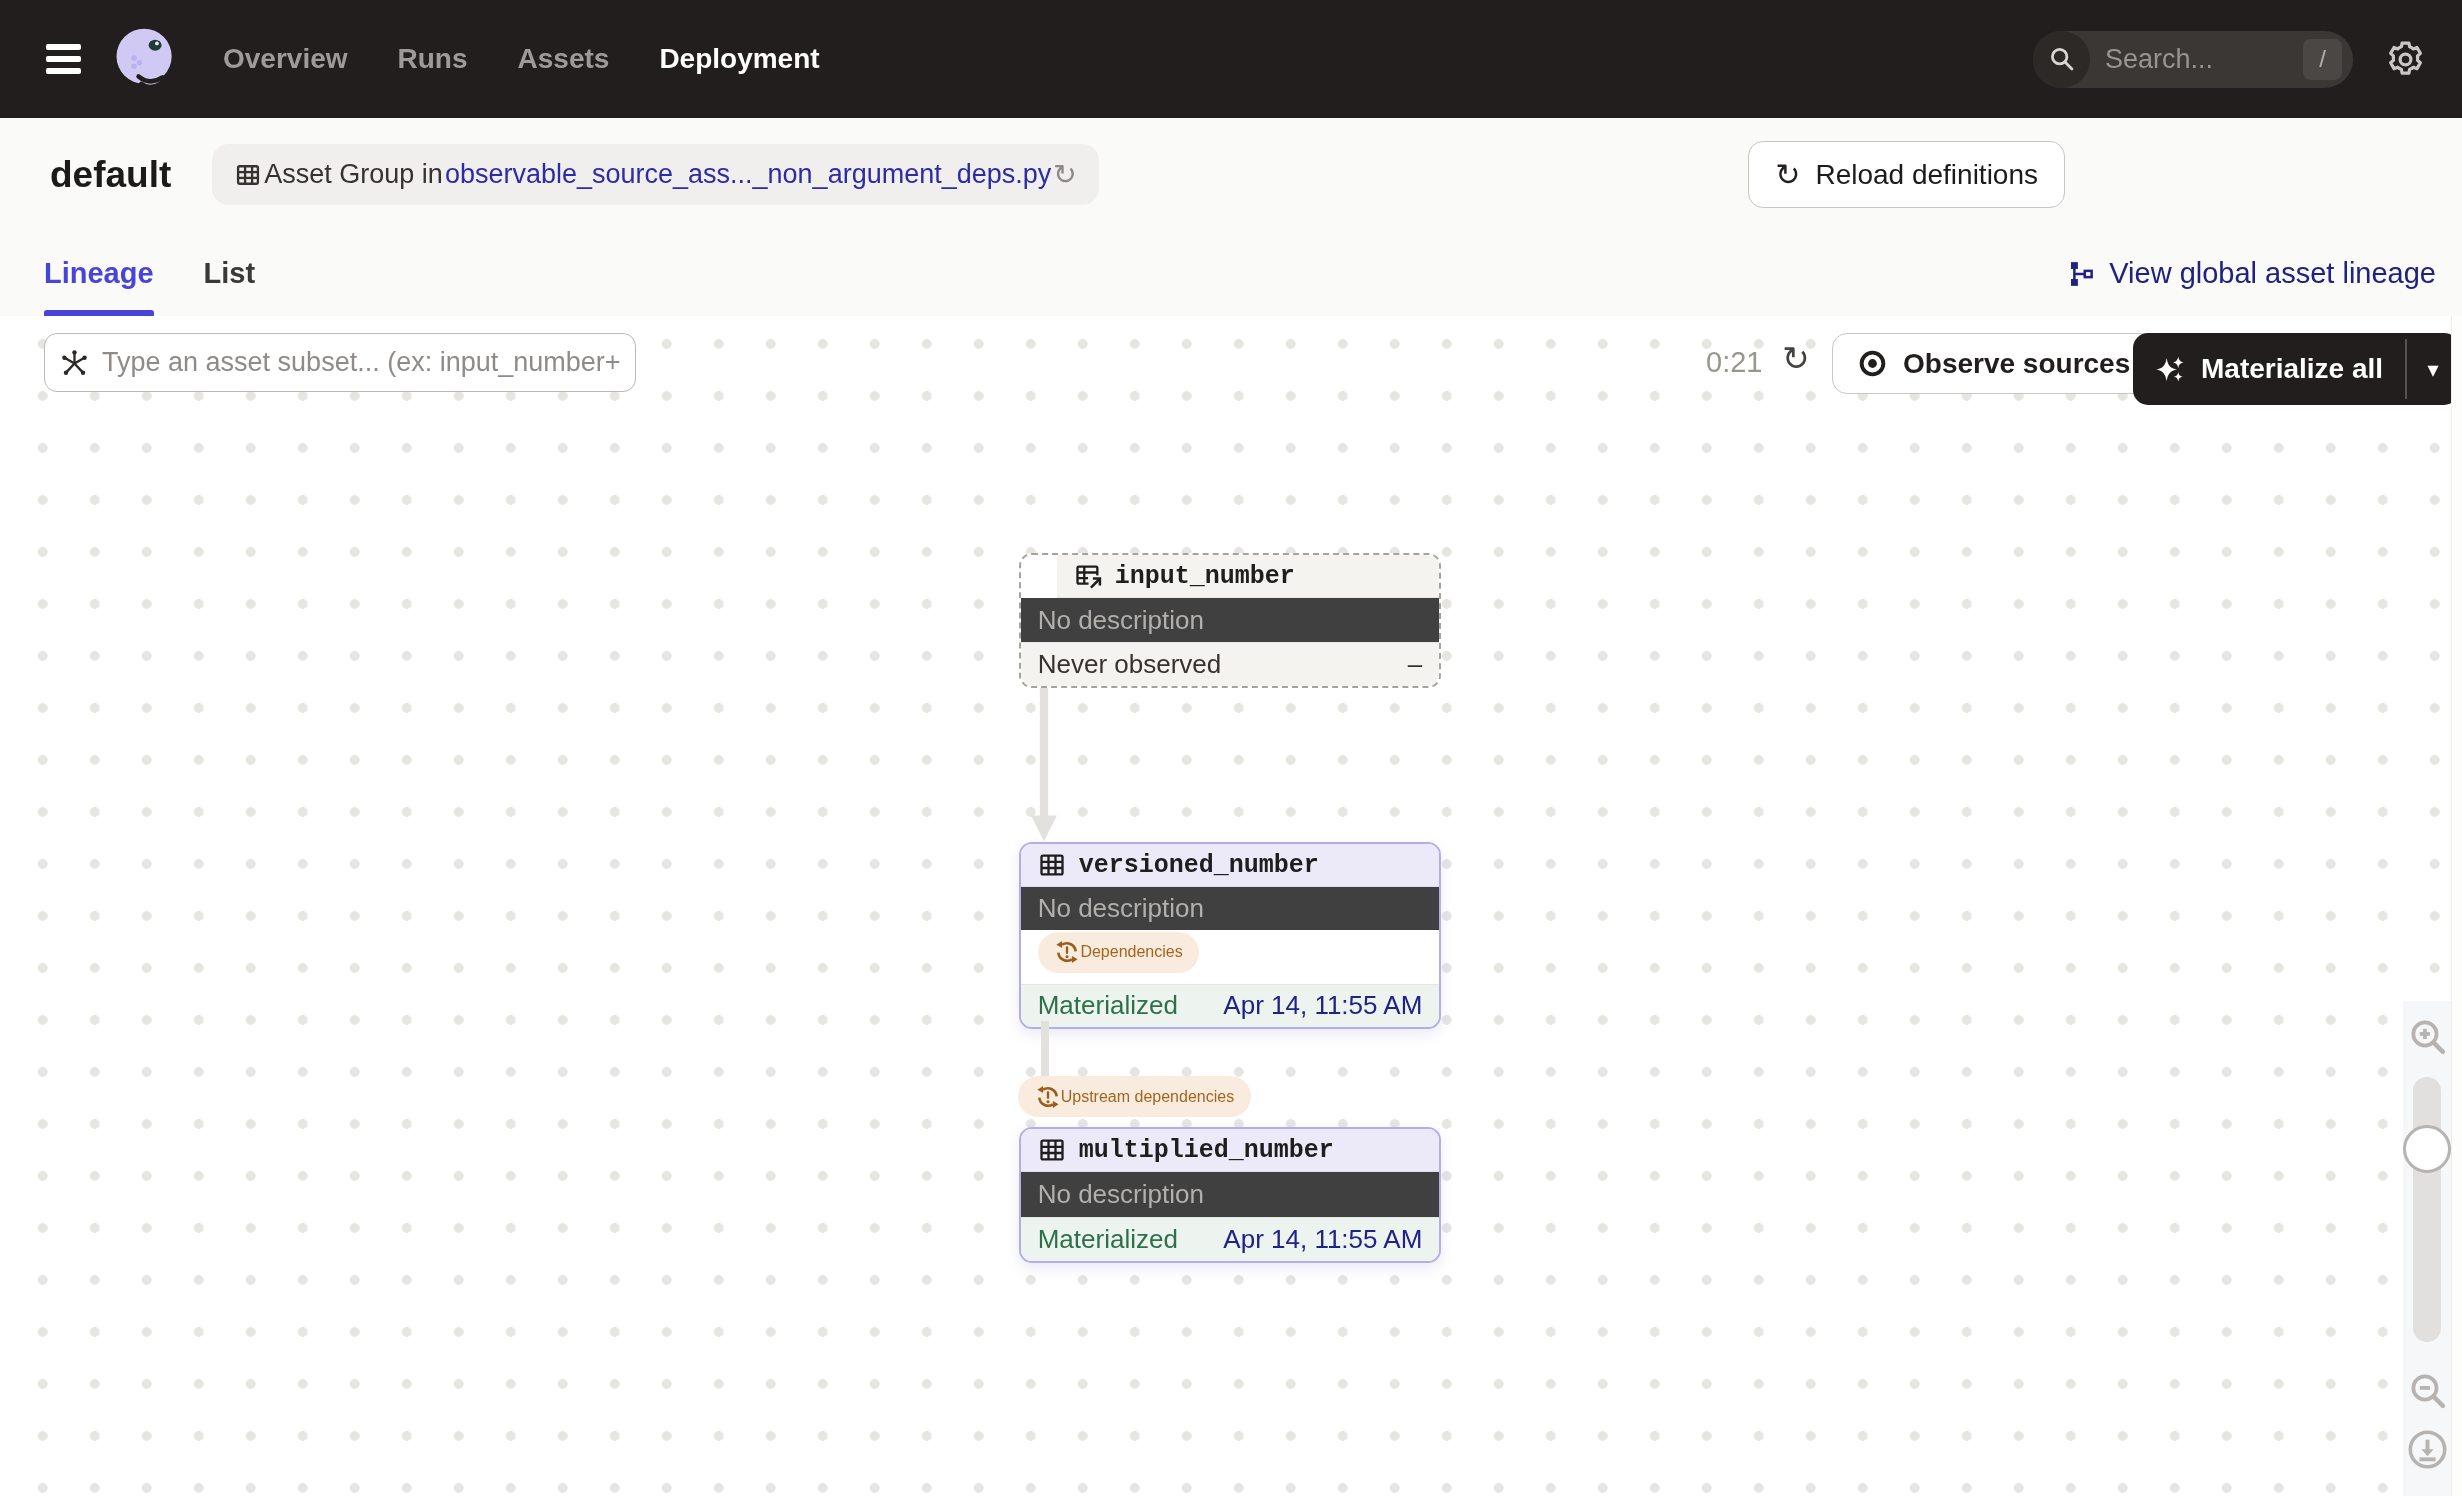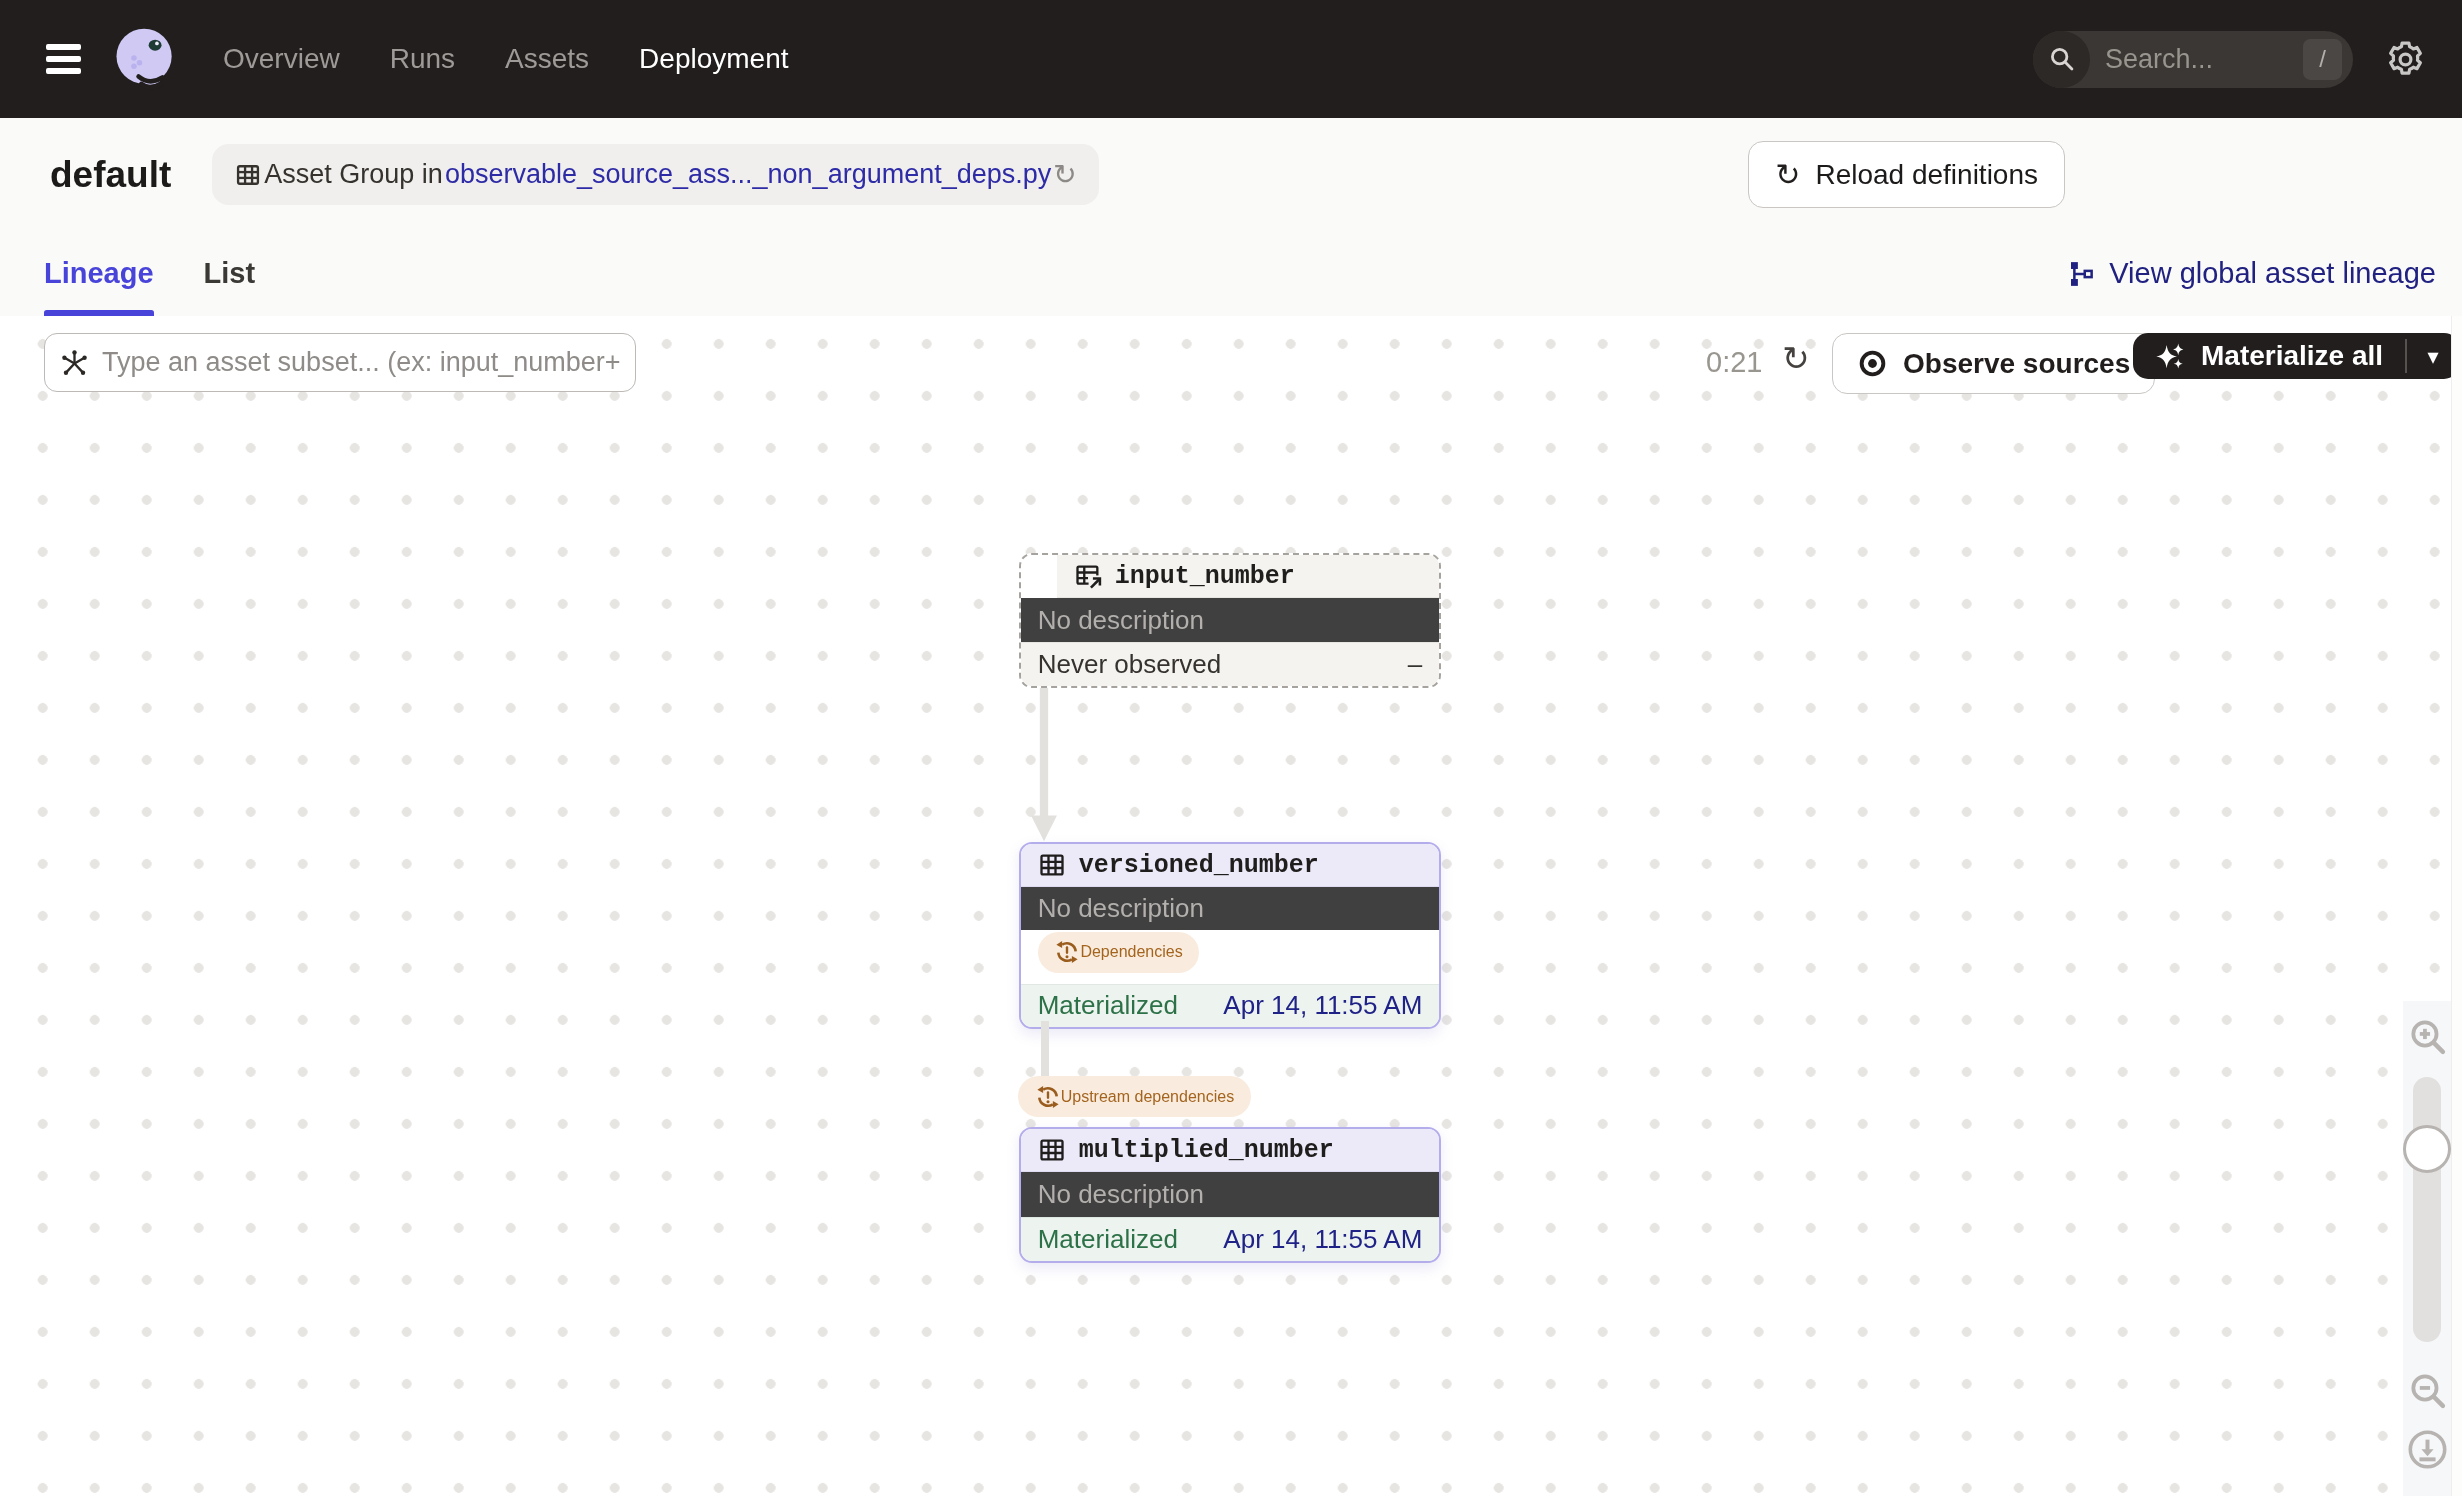--- a/index.html
+++ b/index.html
@@ -8,21 +8,21 @@
   .page { position:relative; width:2462px; height:1497px; overflow:hidden; }
 
   
   .topnav { position:absolute; left:0; top:0; width:2462px; height:118px;
             background:#211E1D; display:flex; align-items:center; }
   .hamburger { margin-left:46px; width:35px; height:30px; display:flex; flex-direction:column;
                justify-content:space-between; cursor:pointer; }
   .hamburger span { display:block; height:5.6px; background:#FFFFFF; border-radius:1.9px; }
   .logo { margin-left:30px; width:68px; height:68px; }
   .navitems { display:flex; align-items:center; margin-left:44px; gap:50px; }
-  .navitem { font-size:28px; font-weight:400; color:#9D9A97; cursor:pointer; }
+  .navitem { font-size:28px; font-weight:700; color:#9D9A97; cursor:pointer; }
   .navitem.active { color:#FFFFFF; }
   .navspacer { flex:1; }
   .searchpill { width:320px; height:57px; background:#3A3734; border-radius:29px;
                 display:flex; align-items:center; cursor:pointer; }
   .searchcircle { width:57px; height:57px; border-radius:50%; background:#2C2926;
                   display:flex; align-items:center; justify-content:center; }
   .searchtext { margin-left:15px; font-size:27px; color:#98958F; flex:1; }
   .searchkey { width:39px; height:41px; margin-right:11px; background:#4B4745; border-radius:7.4px;
                color:#B3B0AB; font-size:24px; display:flex; align-items:center; justify-content:center; }
   .gearwrap { margin-left:31px; margin-right:35px; cursor:pointer; display:flex; align-items:center; }
@@ -64,21 +64,21 @@
                  font-size:27px; color:#36332F; padding:0 15px 0 57px; outline:none;
                  font-family:"Liberation Sans", sans-serif; }
   .subsetinput::placeholder { color:#8E8B88; opacity:1; }
   .subseticon { position:absolute; left:59px; top:348px; pointer-events:none; }
   .timer { position:absolute; left:1706px; top:346px; font-size:29px; color:#99968F; }
   .refreshsmall { position:absolute; left:1782px; top:339px; font-family:"DejaVu Sans", sans-serif;
                   font-size:33px; color:#44413E; cursor:pointer; }
   .observebtn { position:absolute; left:1832px; top:333px; height:61px; background:#FFFFFF;
                 border:1.9px solid #C9C6C3; border-radius:15px; display:flex; align-items:center;
                 padding:0 24px; gap:15px; font-size:28px; font-weight:700; color:#211E1D; cursor:pointer; }
-  .matbtn { position:absolute; left:2133px; top:333px; height:46px; background:#211E1D;
+  .matbtn { position:absolute; left:2133px; top:333px; height:72px; background:#211E1D;
             border-radius:15px; display:flex; align-items:stretch; color:#FFFFFF; cursor:pointer; }
   .matmain { display:flex; align-items:center; padding:0 22px; gap:15px;
              font-size:28px; font-weight:700; }
   .matdivider { width:1.9px; background:#56524E; margin:5.6px 0; }
   .matcaret { width:52px; display:flex; align-items:center; justify-content:center;
               font-family:"DejaVu Sans", sans-serif; font-size:22px; color:#FFFFFF; }
 
   
   .node { position:absolute; left:1019px; width:422px; background:#FFFFFF; border-radius:13px;
           overflow:hidden; cursor:pointer; }

